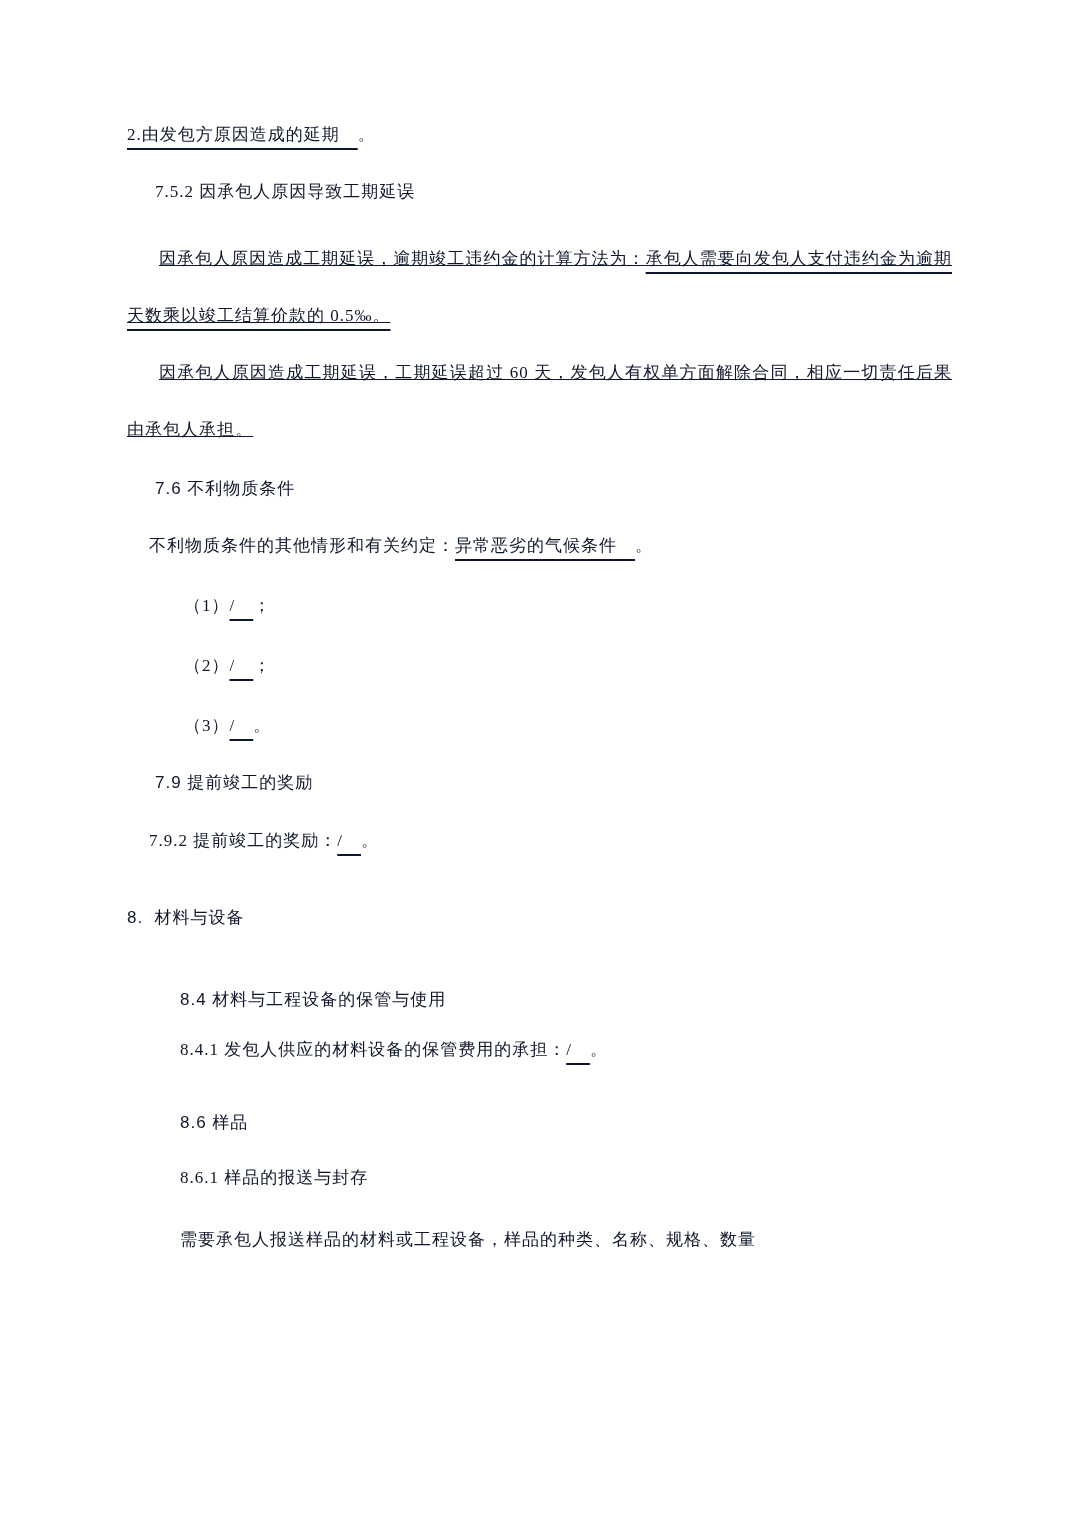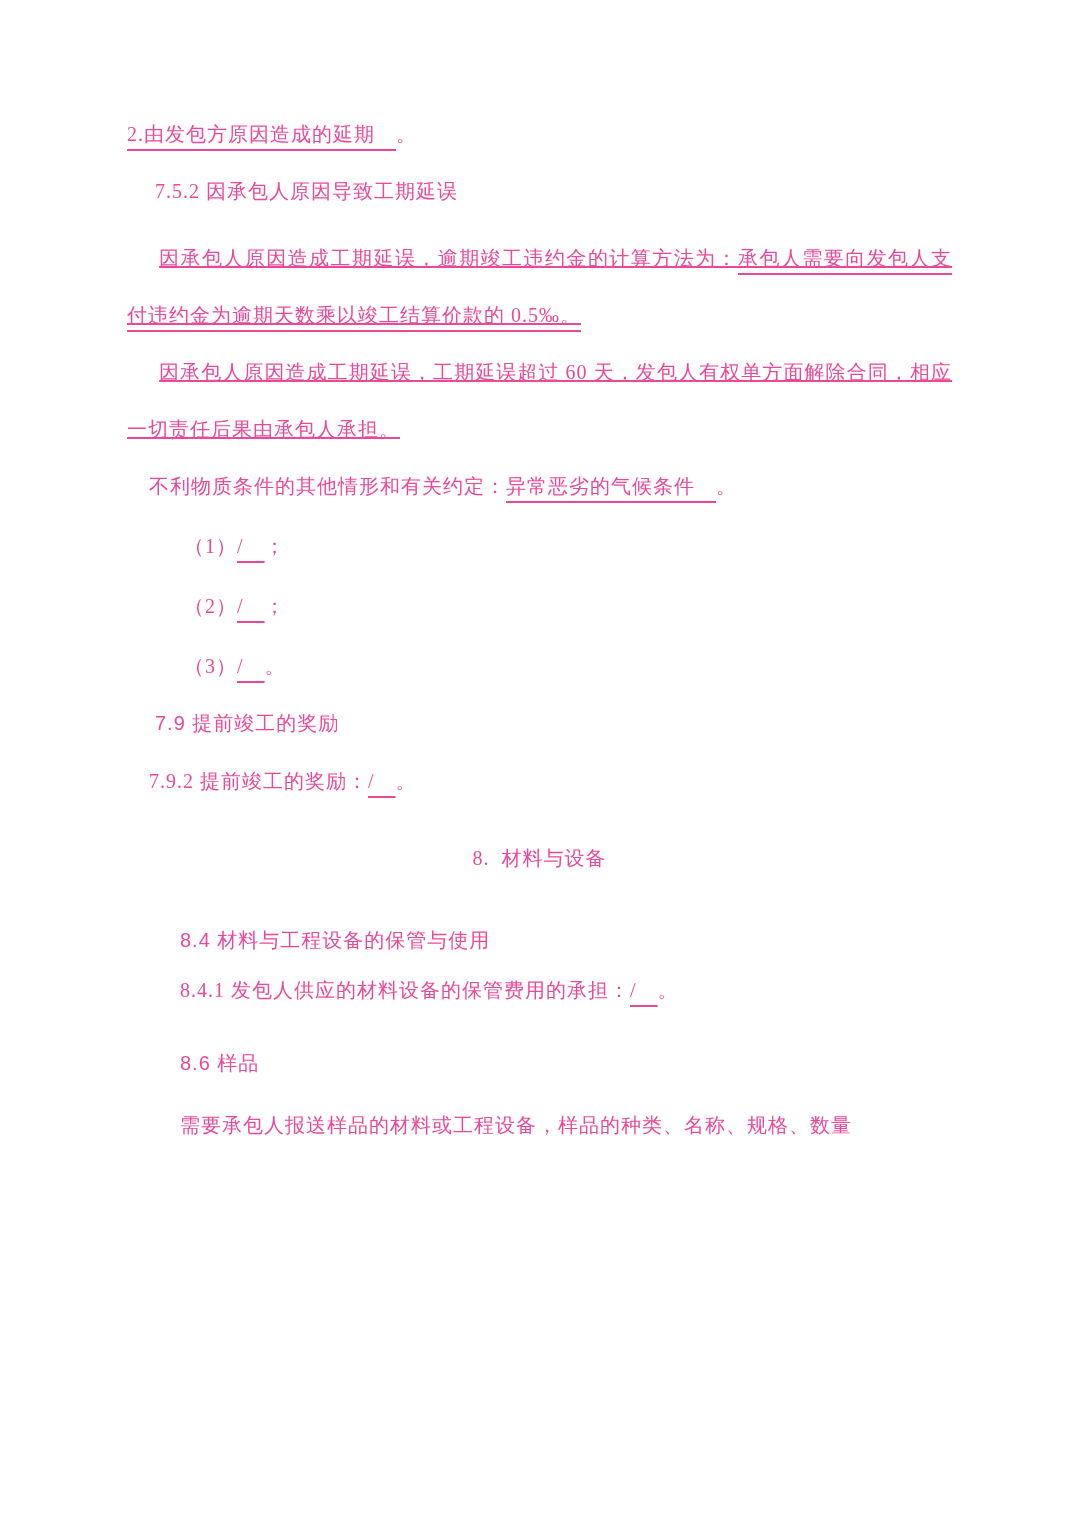--- a/index.html
+++ b/index.html
@@ -14,40 +14,39 @@
   }
   .page {
     position: absolute;
     top: 0; left: 0;
     width: 1074px;
     height: 1520px;
     padding: 106px 122px 40px 127px;
     background: #ffffff;
   }
   .doc p, .doc h2, .doc h3 {
-    font-size: 20px;
+    font-size: 17px;
     font-weight: normal;
     line-height: 57px;
     letter-spacing: 1px;
     white-space: pre-wrap;
-    color: #ec4899;
+    color: #0f172a;
   }
   
   .para-wrap { text-align: justify; }
   
   .hd {
     font-family: "Liberation Sans", "DejaVu Sans", sans-serif;
     font-weight: bold;
     font-size: 27px;
   }
   .hd-top {
-    font-family: Liberation Serif, serif;
+    font-family: Liberation Sans, sans-serif;
     font-weight: bold;
     font-size: 28px;
-    text-align: center;
   }
   
   .u {
     text-decoration: underline;
     text-decoration-thickness: 2px;
     text-underline-offset: 8px;
   }
   
   .ind0  { margin-left: 0; }
   .ind1a { margin-left: 22px; }
@@ -76,20 +75,21 @@
   <div class="doc">
 
     <p class="ind0"><span class="u">2.由发包方原因造成的延期　</span><span>。</span></p>
 
     <p class="ind1">7.5.2 因承包人原因导致工期延误</p>
 
     <p class="ind0 ti para-wrap mt10"><span>因承包人原因造成工期延误，逾期竣工违约金的计算方法为：</span><span class="u">承包人需要向发包人支付违约金为逾期天数乘以竣工结算价款的 0.5‰。</span></p>
 
     <p class="ind0 ti para-wrap">因承包人原因造成工期延误，工期延误超过 60 天，发包人有权单方面解除合同，相应一切责任后果由承包人承担。</p>
 
+    <h2 class="hd ind1 mt2">7.6 不利物质条件</h2>
 
     <p class="ind1a"><span>不利物质条件的其他情形和有关约定：</span><span class="u">异常恶劣的气候条件　</span><span>。</span></p>
 
 
 
     <p class="ind2b mt3"><span>（1）</span><span class="u">/　</span><span>；</span></p>
 
     <p class="ind2b mt3"><span>（2）</span><span class="u">/　</span><span>；</span></p>
 
     <p class="ind2b mt3"><span>（3）</span><span class="u">/　</span><span>。</span></p>
@@ -99,17 +99,18 @@
     <p class="ind1a mt1"><span>7.9.2 提前竣工的奖励：</span><span class="u">/　</span><span>。</span></p>
 
     <h2 class="hd-top ind0 mt20">8.  材料与设备</h2>
 
     <h2 class="hd ind2 mt25">8.4 材料与工程设备的保管与使用</h2>
 
     <p class="ind2 mtneg7"><span>8.4.1 发包人供应的材料设备的保管费用的承担：</span><span class="u">/　</span><span>。</span></p>
 
     <h2 class="hd ind2 mt16">8.6 样品</h2>
 
+    <p class="ind2 mtneg2">8.6.1 样品的报送与封存</p>
 
     <p class="ind2 para-wrap mt5">需要承包人报送样品的材料或工程设备，样品的种类、名称、规格、数量</p>
 
   </div>
 </div>
 
 </body></html>

